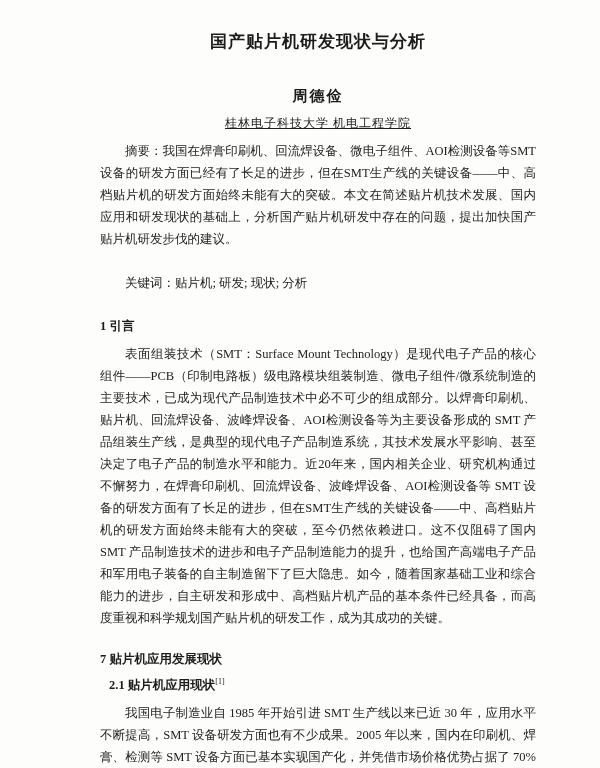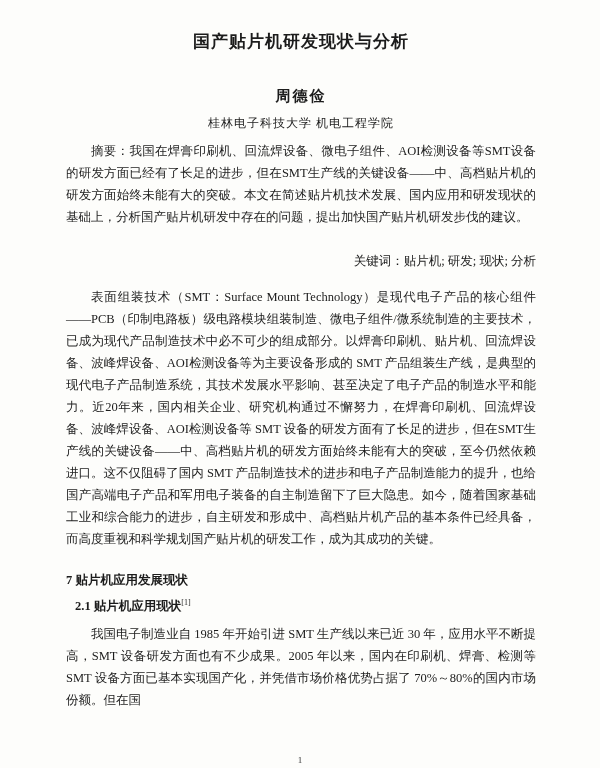--- a/index.html
+++ b/index.html
@@ -7,21 +7,21 @@
     padding: 0;
     background: #eceae6;
   }
   .page {
     position: relative;
     width: 600px;
     height: 768px;
     box-sizing: border-box;
     margin: 0 auto;
     background: #fdfdfb;
-    padding: 24px 64px 0 66px;
+    padding: 24px 64px 0 100px;
     font-family: "Liberation Serif", "DejaVu Serif", serif;
     color: #1c1c1c;
     overflow: hidden;
   }
   .paper-title {
     font-size: 17px;
     font-weight: bold;
     text-align: center;
     margin: 6px 0 0 0;
     letter-spacing: 1px;
@@ -31,40 +31,40 @@
     font-size: 15px;
     font-weight: bold;
     margin-top: 34px;
     letter-spacing: 2px;
   }
   .affiliation {
     text-align: center;
     font-size: 12px;
     margin-top: 9px;
     letter-spacing: 1px;
+    text-decoration: underline;
   }
   p.body-par {
     font-size: 12.5px;
     line-height: 22px;
     text-align: justify;
     text-indent: 2em;
     margin: 8px 0 0 0;
   }
   .abstract {
     margin-top: 28px;
   }
   .bold-label {
     font-weight: normal;
   }
   .keywords {
     font-size: 12.5px;
     line-height: 18px;
     text-indent: 2em;
     margin: 24px 0 16px 0;
-    text-align: right;
   }
   h2.sec-heading {
     font-size: 12.5px;
     font-weight: bold;
     margin: 26px 0 0 0;
   }
   h2.sec-heading-2 {
     margin-top: 22px;
   }
   h3.subsec-heading {
@@ -96,20 +96,21 @@
   <h1 class="paper-title">国产贴片机研发现状与分析</h1>
 
   <div class="author">周德俭</div>
 
   <div class="affiliation">桂林电子科技大学 机电工程学院</div>
 
   <p class="body-par abstract"><span class="bold-label">摘要：</span><span>我国在焊膏印刷机、回流焊设备、微电子组件、AOI检测设备等SMT设备的研发方面已经有了长足的进步，但在SMT生产线的关键设备——中、高档贴片机的研发方面始终未能有大的突破。本文在简述贴片机技术发展、国内应用和研发现状的基础上，分析国产贴片机研发中存在的问题，提出加快国产贴片机研发步伐的建议。</span></p>
 
   <p class="keywords"><span class="bold-label">关键词：</span><span>贴片机; 研发; 现状; 分析</span></p>
 
+  <h2 class="sec-heading">1 引言</h2>
 
   <p class="body-par">表面组装技术（SMT：Surface Mount Technology）是现代电子产品的核心组件——PCB（印制电路板）级电路模块组装制造、微电子组件/微系统制造的主要技术，已成为现代产品制造技术中必不可少的组成部分。以焊膏印刷机、贴片机、回流焊设备、波峰焊设备、AOI检测设备等为主要设备形成的 SMT 产品组装生产线，是典型的现代电子产品制造系统，其技术发展水平影响、甚至决定了电子产品的制造水平和能力。近20年来，国内相关企业、研究机构通过不懈努力，在焊膏印刷机、回流焊设备、波峰焊设备、AOI检测设备等 SMT 设备的研发方面有了长足的进步，但在SMT生产线的关键设备——中、高档贴片机的研发方面始终未能有大的突破，至今仍然依赖进口。这不仅阻碍了国内 SMT 产品制造技术的进步和电子产品制造能力的提升，也给国产高端电子产品和军用电子装备的自主制造留下了巨大隐患。如今，随着国家基础工业和综合能力的进步，自主研发和形成中、高档贴片机产品的基本条件已经具备，而高度重视和科学规划国产贴片机的研发工作，成为其成功的关键。</p>
 
   <h2 class="sec-heading sec-heading-2">7 贴片机应用发展现状</h2>
 
   <h3 class="subsec-heading"><span>2.1 贴片机应用现状</span><sup>[1]</sup></h3>
 
   <p class="body-par last-par">我国电子制造业自 1985 年开始引进 SMT 生产线以来已近 30 年，应用水平不断提高，SMT 设备研发方面也有不少成果。2005 年以来，国内在印刷机、焊膏、检测等 SMT 设备方面已基本实现国产化，并凭借市场价格优势占据了 70%～80%的国内市场份额。但在国</p>
 
   <div class="page-number">1</div>

